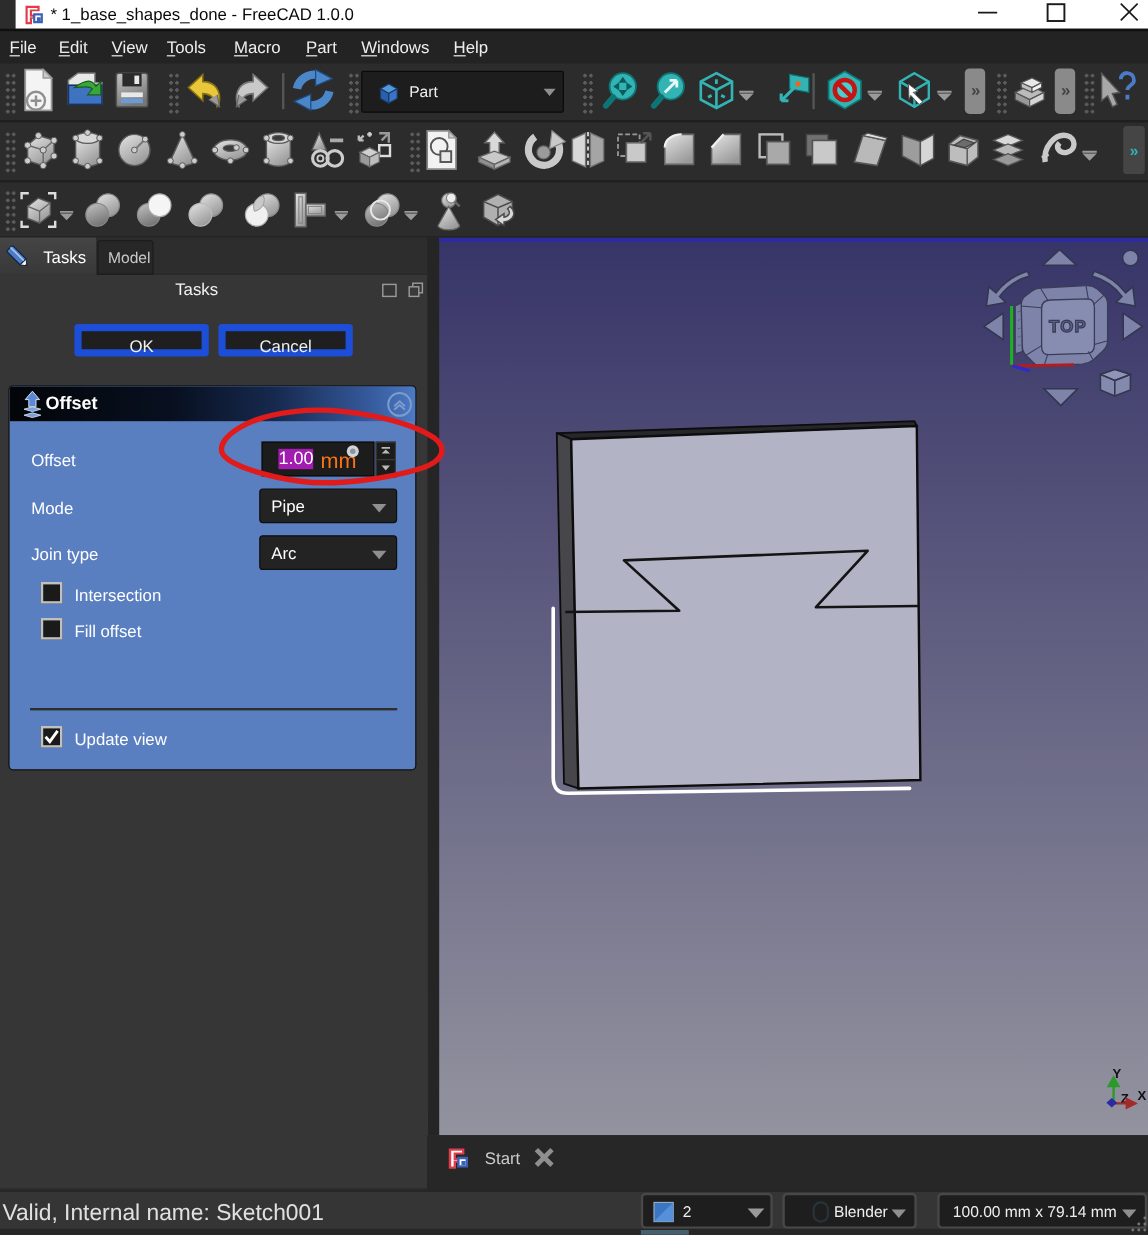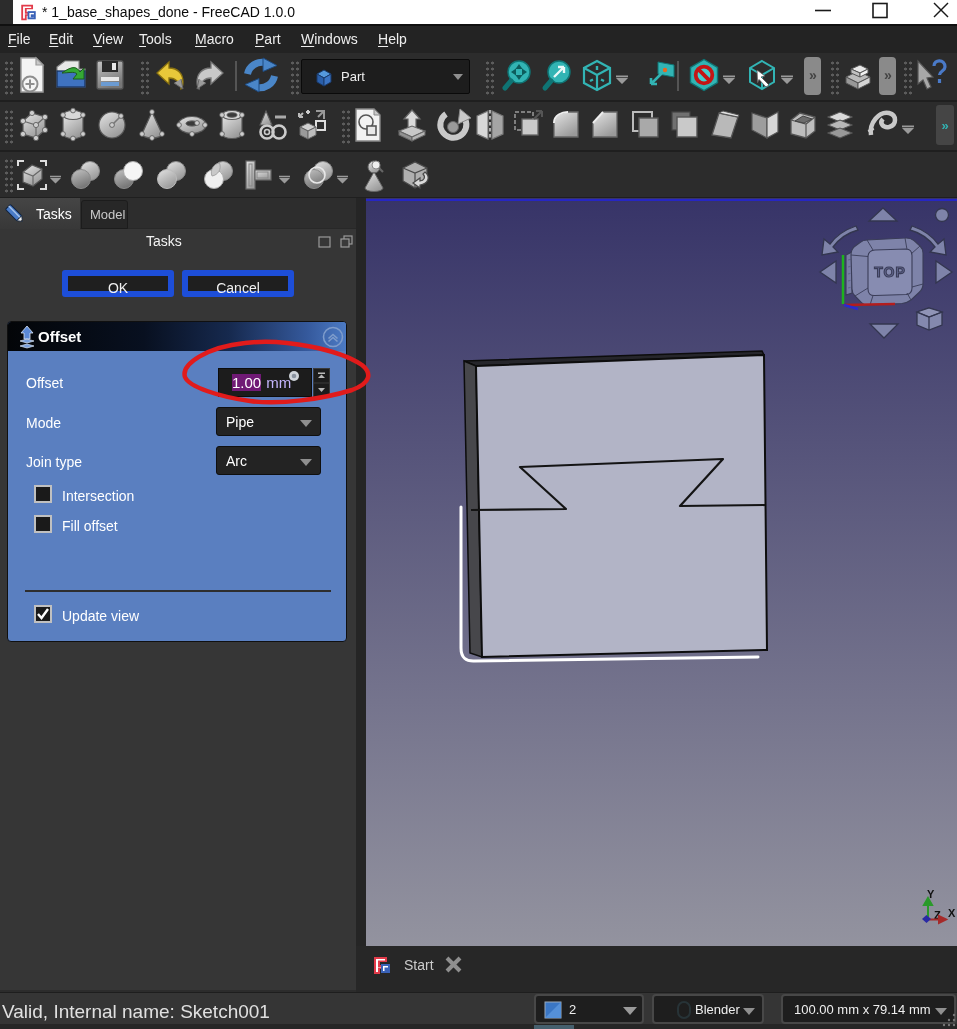--- a/index.html
+++ b/index.html
@@ -46,21 +46,21 @@
   color:#f0f0f0; font-size:14px; text-align:center; line-height:25px; }
 
 
 #panel { position:absolute; left:7px; top:123px; width:340px; height:321px;
   border:1px solid #101010; border-radius:4px; background:#5a7fc0; overflow:hidden; }
 #panelhdr { position:absolute; left:0; top:0; width:340px; height:29px;
   background:linear-gradient(90deg, #030508 0%, #081020 40%, #16294e 65%, #35599c 88%, #4d7cc6 100%); }
 #panelhdr .t { position:absolute; left:30px; top:6px; font-size:15px; font-weight:bold; color:#fff; }
 .plabel { position:absolute; font-size:14px; color:#ffffff; }
 .pfield { position:absolute; left:210px; width:94px; height:29px; background:#1c1c1c; border:1px solid #0c0c0c; }
-.combo { position:absolute; left:208px; width:105px; height:29px; background:#232323;
+.combo { position:absolute; left:208px; width:115px; height:29px; background:#232323;
   border:1px solid #0f0f0f; border-radius:3px; color:#fff; font-size:14px; }
 .combo span { position:absolute; left:9px; top:6px; }
 .carrow { position:absolute; right:8px; top:12px; width:0; height:0;
   border-left:6px solid transparent; border-right:6px solid transparent; border-top:7px solid #8f8f8f; }
 .chk { position:absolute; width:18px; height:18px; background:#1a1a1a; border:2px solid #c0c0c0; }
 .chklbl { position:absolute; font-size:14px; color:#fff; }
 
 
 #viewport { left:356px; top:198px; width:601px; height:748px;
   background:linear-gradient(#373468, #93939f); }
@@ -514,22 +514,22 @@
         </svg>
         <div class="t">Offset</div>
         <svg class="abs" style="left:314px;top:4px" width="22" height="22" viewBox="0 0 22 22">
           <circle cx="11" cy="11" r="9.5" fill="none" stroke="#7e9ccb" stroke-width="1.6"></circle>
           <polyline points="6.5,12.5 11,8.5 15.5,12.5" fill="none" stroke="#7e9ccb" stroke-width="1.6"></polyline>
           <polyline points="6.5,15.5 11,11.5 15.5,15.5" fill="none" stroke="#7e9ccb" stroke-width="1.6"></polyline>
         </svg>
       </div>
       <div class="plabel" style="left:18px;top:53px">Offset</div>
       <div class="pfield" style="top:46px">
-        <span style="position:absolute;left:13px;top:5px;font-size:15px;color:#fff;background:#701a75;">1.00</span>
-        <span style="position:absolute;left:43px;top:5px;font-size:15px;color:#c4b5fd;">&nbsp;mm</span>
+        <span style="position:absolute;left:13px;top:5px;font-size:15px;color:#fff;background:#a21caf;">1.00</span>
+        <span style="position:absolute;left:43px;top:5px;font-size:18px;color:#f97316;">&nbsp;mm</span>
         <svg class="abs" style="left:69px;top:1px" width="12" height="12" viewBox="0 0 12 12">
           <circle cx="6" cy="6" r="5" fill="#cfd4da"></circle>
           <circle cx="6" cy="6" r="2.3" fill="#8a93a0"></circle>
         </svg>
       </div>
       <div class="abs" style="left:305px;top:46px;width:17px;height:30px;background:#1c1c1c;border:1px solid #3a3a3a;">
         <svg width="15" height="28" viewBox="0 0 15 28">
           <line x1="0" y1="14" x2="15" y2="14" stroke="#3a3a3a"></line>
           <path d="M4,9 L7.5,5.5 L11,9 Z" fill="#b9b9b9"></path>
           <line x1="4" y1="4.2" x2="11" y2="4.2" stroke="#b9b9b9" stroke-width="1.4"></line>

